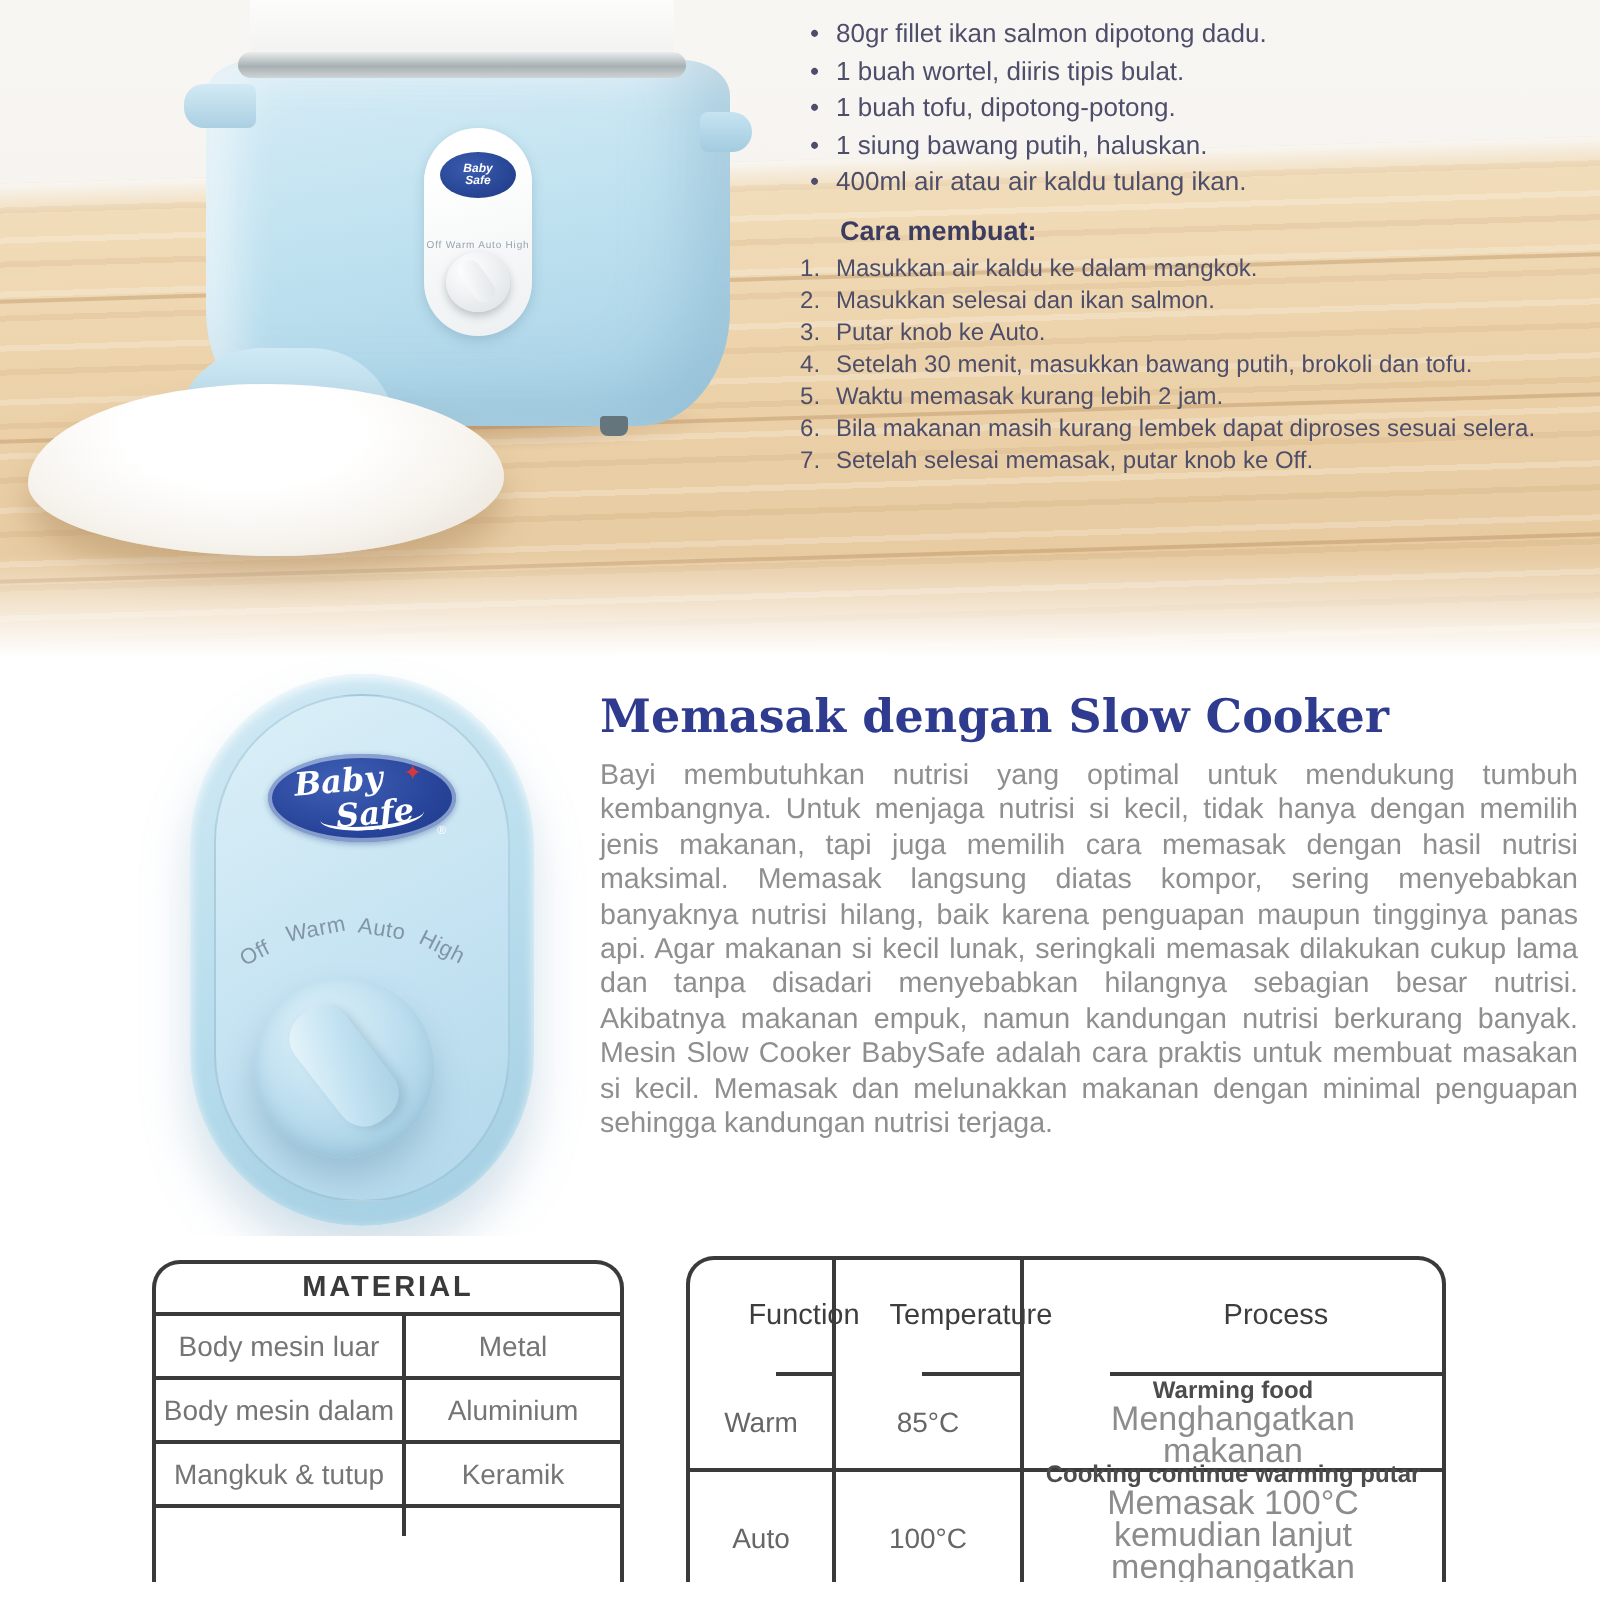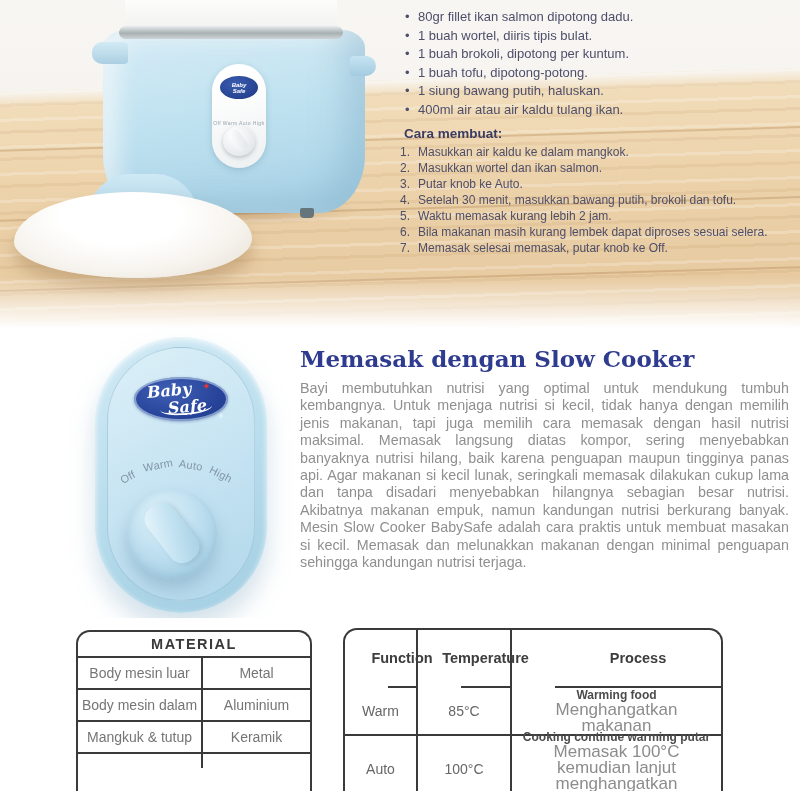--- a/index.html
+++ b/index.html
@@ -63,21 +63,21 @@
   .lid-base { position:absolute; left:0; top:18px; width:238px; height:86px;
          background:radial-gradient(ellipse at 45% 28%, #ffffff 32%, #f7f4ef 62%, #e6dfd4 96%);
          border-radius:50% 50% 48% 52% / 58% 54% 46% 42%;
          box-shadow:0 12px 16px rgba(168,132,92,.45); }
 
   
   .recipe { position:absolute; left:392px; top:8px; width:396px; color:#4e4e6a; }
   .ingredients { list-style:none; font-size:13px; line-height:18.5px; }
   .ingredients li { position:relative; padding-left:26px; }
   .ingredients li::before { content:"•"; position:absolute; left:13px; }
-  .steps-title { font-weight:bold; color:#3c3c60; font-size:13.5px; margin:7px 0 3px 12px; }
+  .steps-title { font-weight:bold; color:#3c3c60; font-size:13.5px; margin:7px 0 3px 28px; }
   .steps { list-style:none; counter-reset:st; font-size:12px; line-height:16px; }
   .steps li { position:relative; padding-left:26px; counter-increment:st; text-align:justify; }
   .steps li::before { content:counter(st) "."; position:absolute; left:8px; }
 
   
   .mid { position:absolute; left:0; top:335px; width:800px; height:283px; background:#fff; }
 
   .dial { position:absolute; left:95px; top:2px; width:172px; height:276px; border-radius:86px;
           background:linear-gradient(155deg,#d2eaf5 0%,#b6dcec 55%,#a3cee2 100%);
           box-shadow:0 16px 24px rgba(130,170,195,.35), inset 0 2px 6px rgba(255,255,255,.85); }
@@ -126,21 +126,21 @@
   .mt-stub > div:first-child { border-right:2px solid #3a3a3a; }
 
   .ftable { position:absolute; left:343px; top:10px; width:380px; height:163px;
             border:2px solid #3a3a3a; border-bottom:none; border-radius:14px 14px 0 0;
             overflow:hidden; background:#fff; }
   .ft-row { display:grid; grid-template-columns:73px 94px 1fr; }
   .ft-row > div { border-bottom:2px solid #3a3a3a; display:flex; flex-direction:column;
             align-items:center; justify-content:center; text-align:center; }
   .ft-row > div:nth-child(1), .ft-row > div:nth-child(2) { border-right:2px solid #3a3a3a; }
   .ft-head { height:58px; }
-  .ft-head > div { font-weight:bold; font-size:14.5px; color:#3d3d3d;margin-left:43px; }
+  .ft-head > div { font-weight:normal; font-size:14.5px; color:#3d3d3d;margin-left:43px; }
   .ft-r1 { height:42px; } .ft-r2 { height:54px; }
   .ft-cell { font-size:14px; color:#666; }
   .ft-ptitle { font-weight:bold; font-size:12px; color:#4c4c4c; }
   .ft-pdesc { font-size:17px; line-height:16px; color:#8c8c8c; padding:0 8px; }
   .ft-stub { display:grid; grid-template-columns:73px 94px 1fr; height:14px; }
   .ft-stub > div:nth-child(1), .ft-stub > div:nth-child(2) { border-right:2px solid #3a3a3a; }
 </style>
 </head>
 <body>
 
@@ -175,34 +175,33 @@
       <div class="lid-handle"></div>
       <div class="lid-base"></div>
     </div>
 
     <div class="photo-fade"></div>
 
     <div class="recipe">
       <ul class="ingredients">
         <li>80gr fillet ikan salmon dipotong dadu.</li>
         <li>1 buah wortel, diiris tipis bulat.</li>
-        <li>1 buah brokoli, dipotong per kuntum.</li>
         <li>1 buah tofu, dipotong-potong.</li>
         <li>1 siung bawang putih, haluskan.</li>
         <li>400ml air atau air kaldu tulang ikan.</li>
       </ul>
       <div class="steps-title">Cara membuat:</div>
       <ol class="steps">
         <li>Masukkan air kaldu ke dalam mangkok.</li>
-        <li>Masukkan wortel dan ikan salmon.</li>
+        <li>Masukkan selesai dan ikan salmon.</li>
         <li>Putar knob ke Auto.</li>
         <li>Setelah 30 menit, masukkan bawang putih, brokoli dan tofu.</li>
         <li>Waktu memasak kurang lebih 2 jam.</li>
         <li>Bila makanan masih kurang lembek dapat diproses sesuai selera.</li>
-        <li>Memasak selesai memasak, putar knob ke Off.</li>
+        <li>Setelah selesai memasak, putar knob ke Off.</li>
       </ol>
     </div>
   </section>
 
   <section class="mid">
     <div class="dial">
       <div class="dial-inner"></div>
       <div class="logo">
         <span class="l1">Baby</span>
         <span class="l2">Safe</span>

